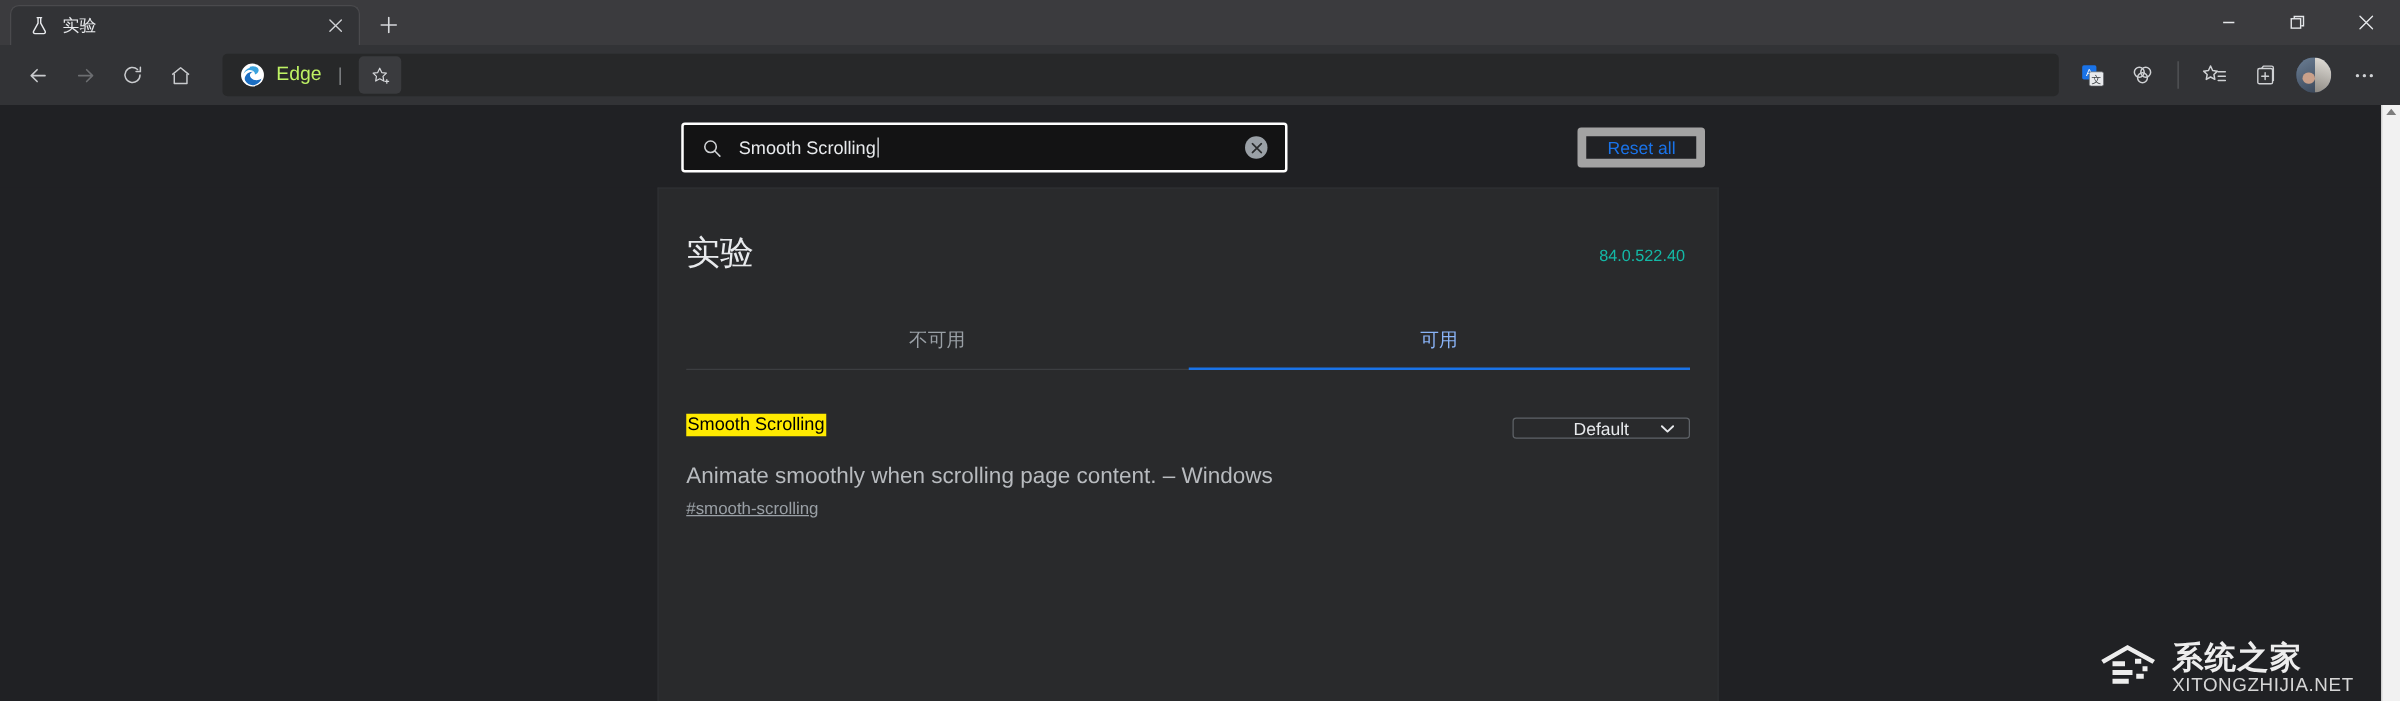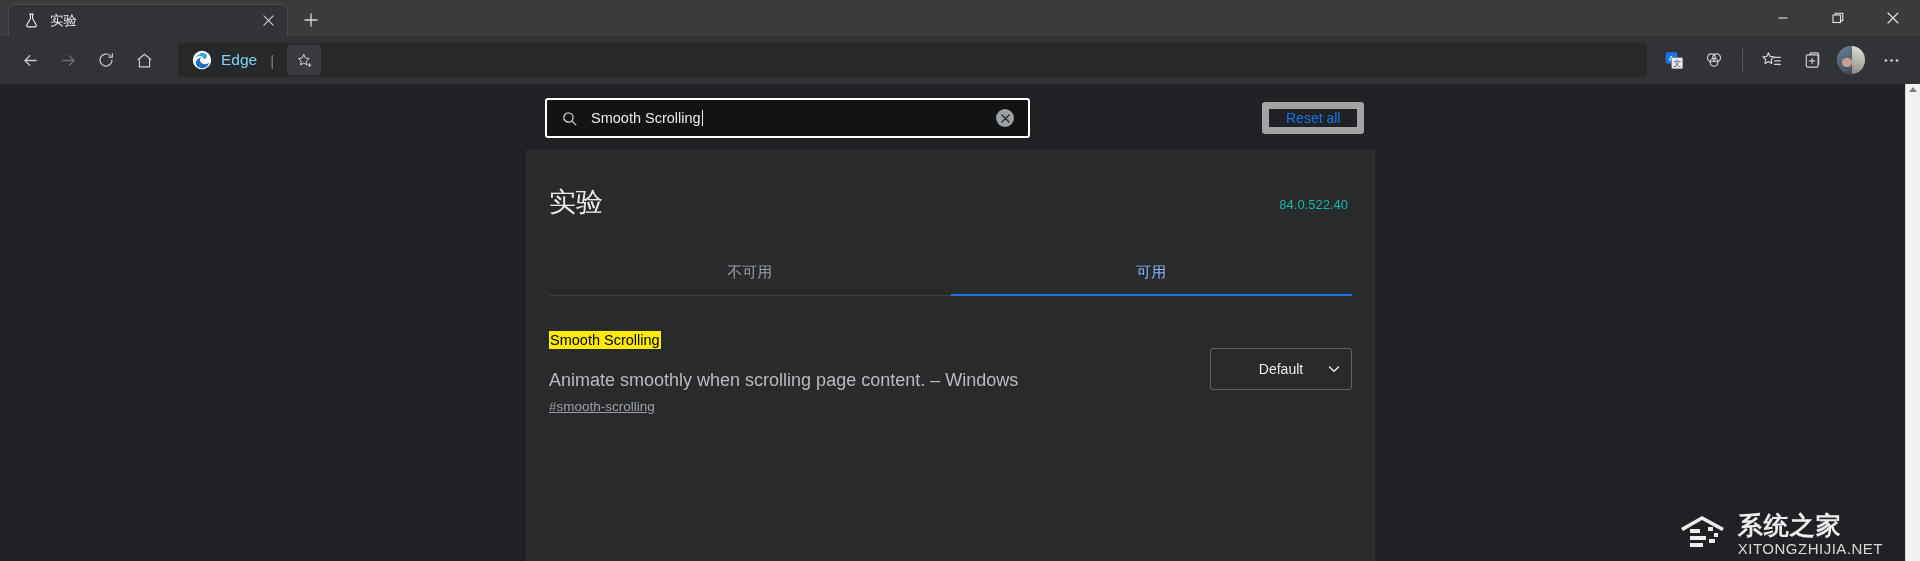--- a/index.html
+++ b/index.html
@@ -135,21 +135,21 @@
   }
 
   .edge-logo {
     width: 20px; height: 20px;
     flex: 0 0 20px;
     display: flex; align-items: center; justify-content: center;
     margin-right: 9px;
   }
 
   .omni-brand {
-    color: #7dd3fc;
+    color: #bef264;
     font-size: 15.5px;
     white-space: nowrap;
   }
 
   .omni-sep {
     color: #7e8083;
     font-size: 15px;
     margin: 0 13px;
   }
 
@@ -386,22 +386,22 @@
   .flag-link {
     display: inline-block;
     color: #9aa0a6;
     font-size: 13.5px;
     text-decoration: underline;
     margin-top: 4px;
   }
 
   .flagselect {
     flex: 0 0 142px;
-    height: 42px;
-    margin-top: 18px;
+    height: 17px;
+    margin-top: 4px;
     background: #292a2c;
     border: 1px solid #5f6368;
     border-radius: 3px;
     display: flex;
     align-items: center;
     justify-content: center;
     position: relative;
     color: #e8eaed;
     font-size: 14px;
   }

